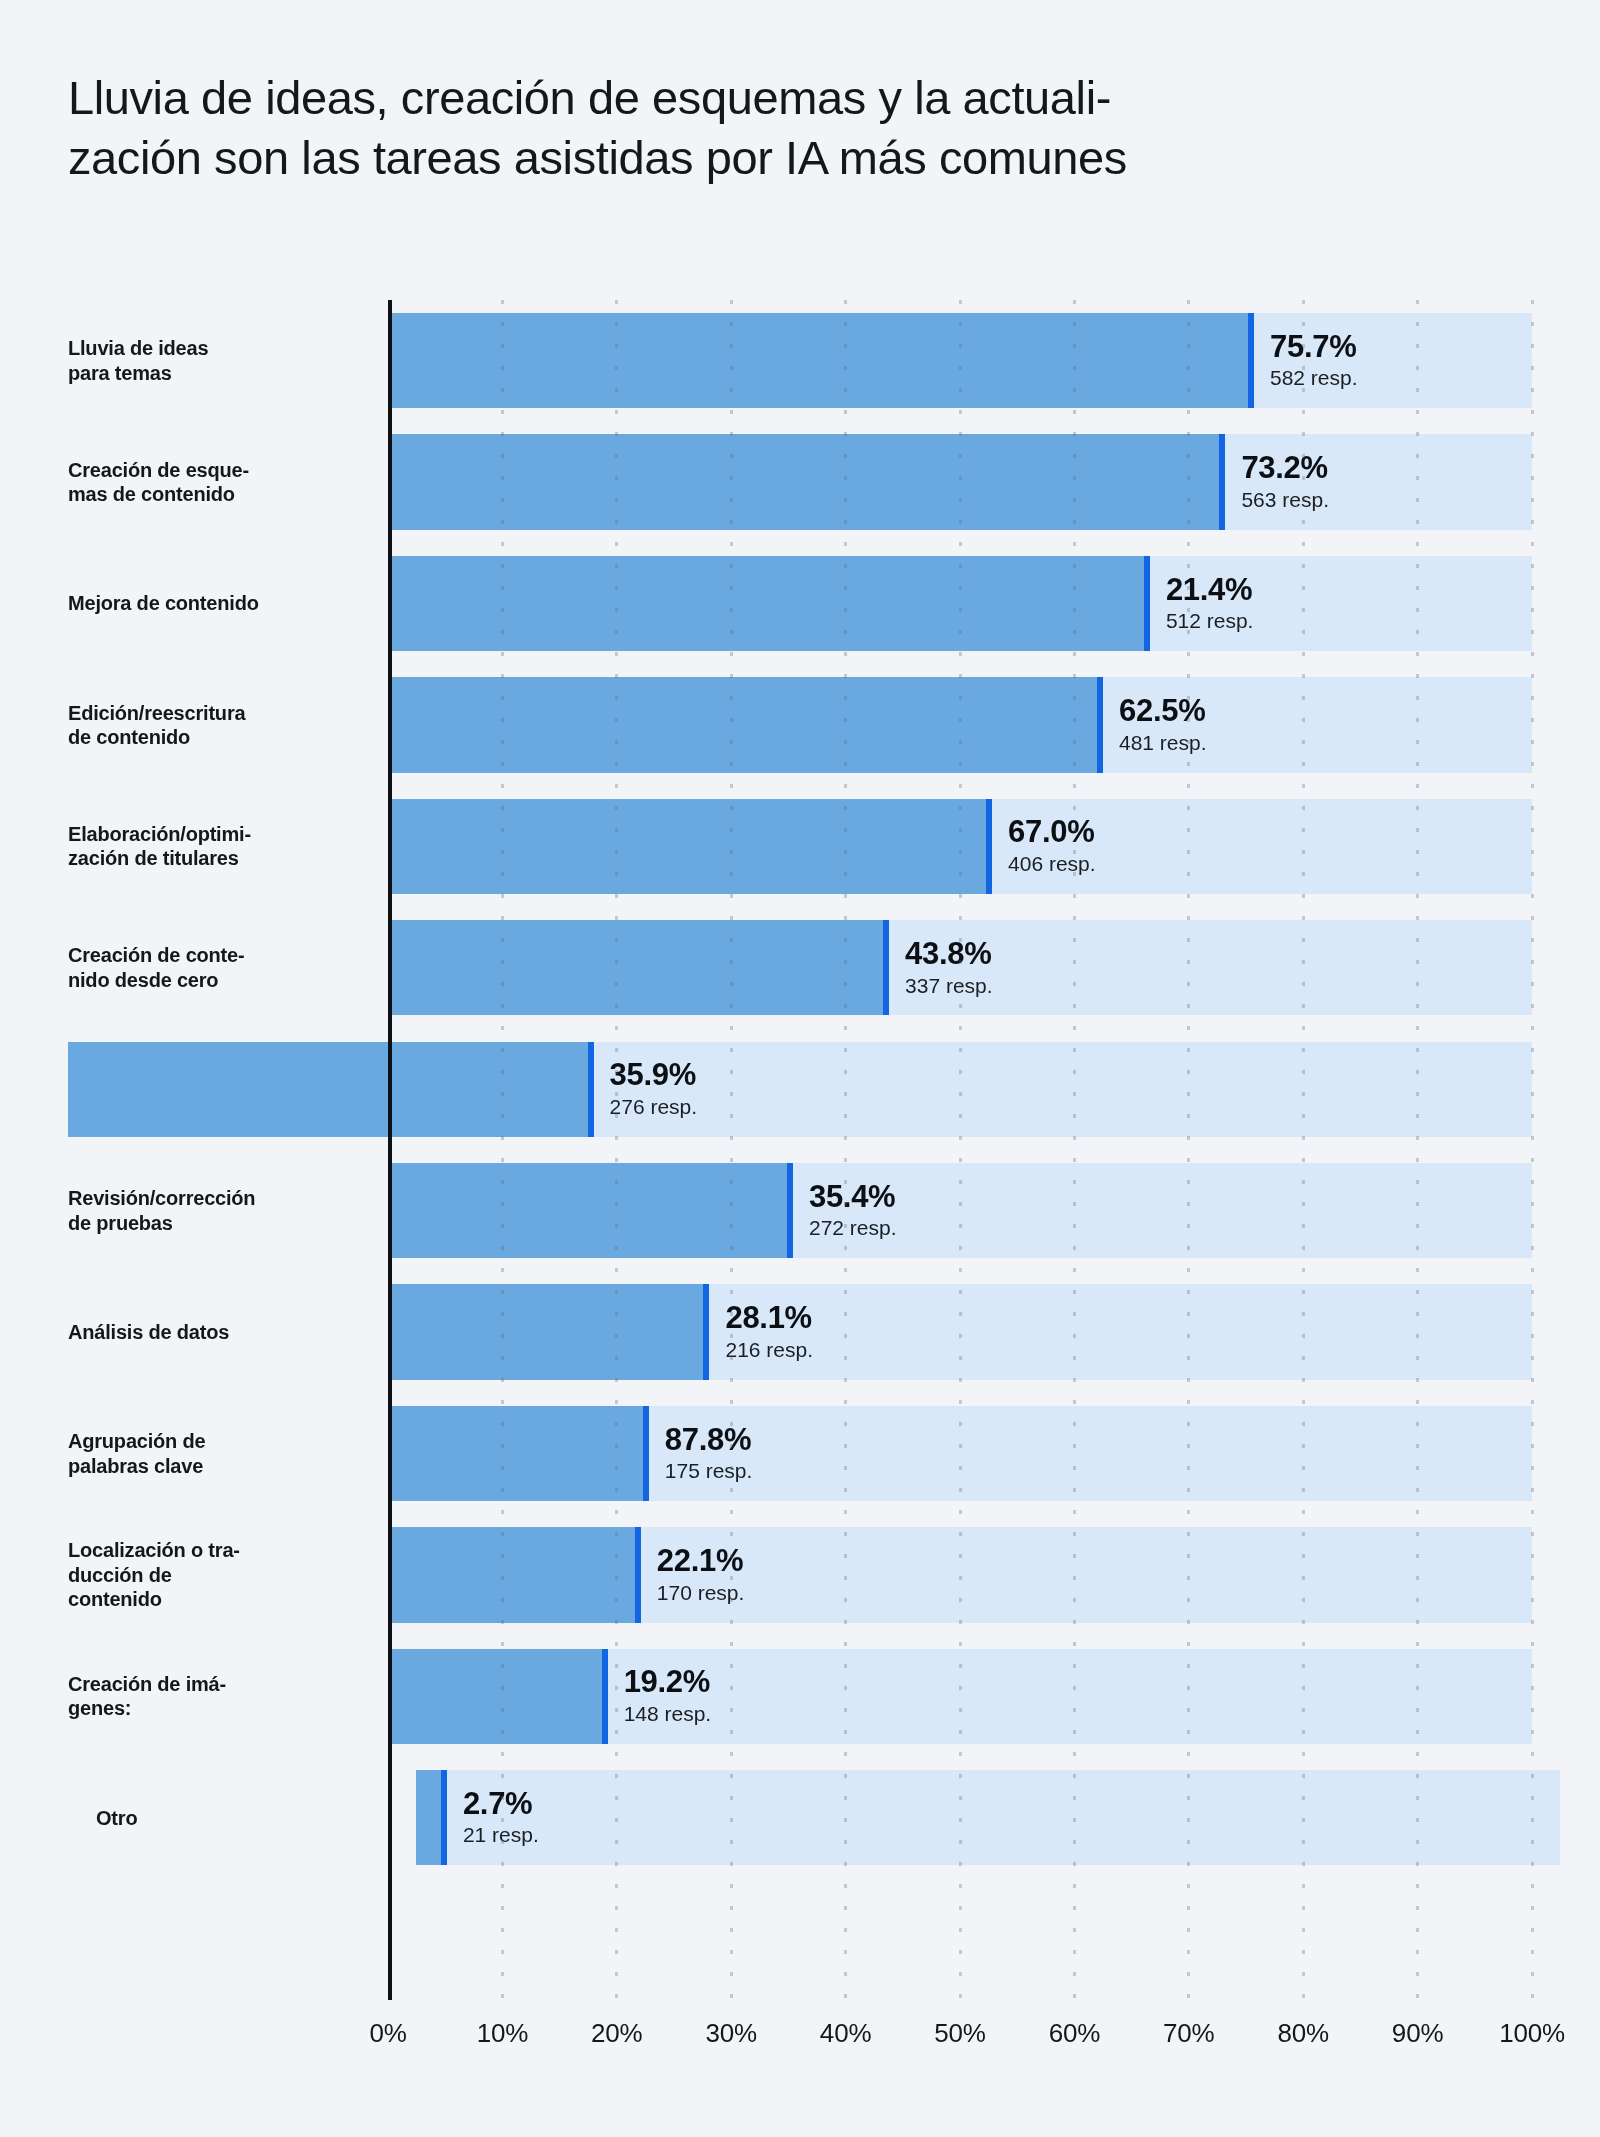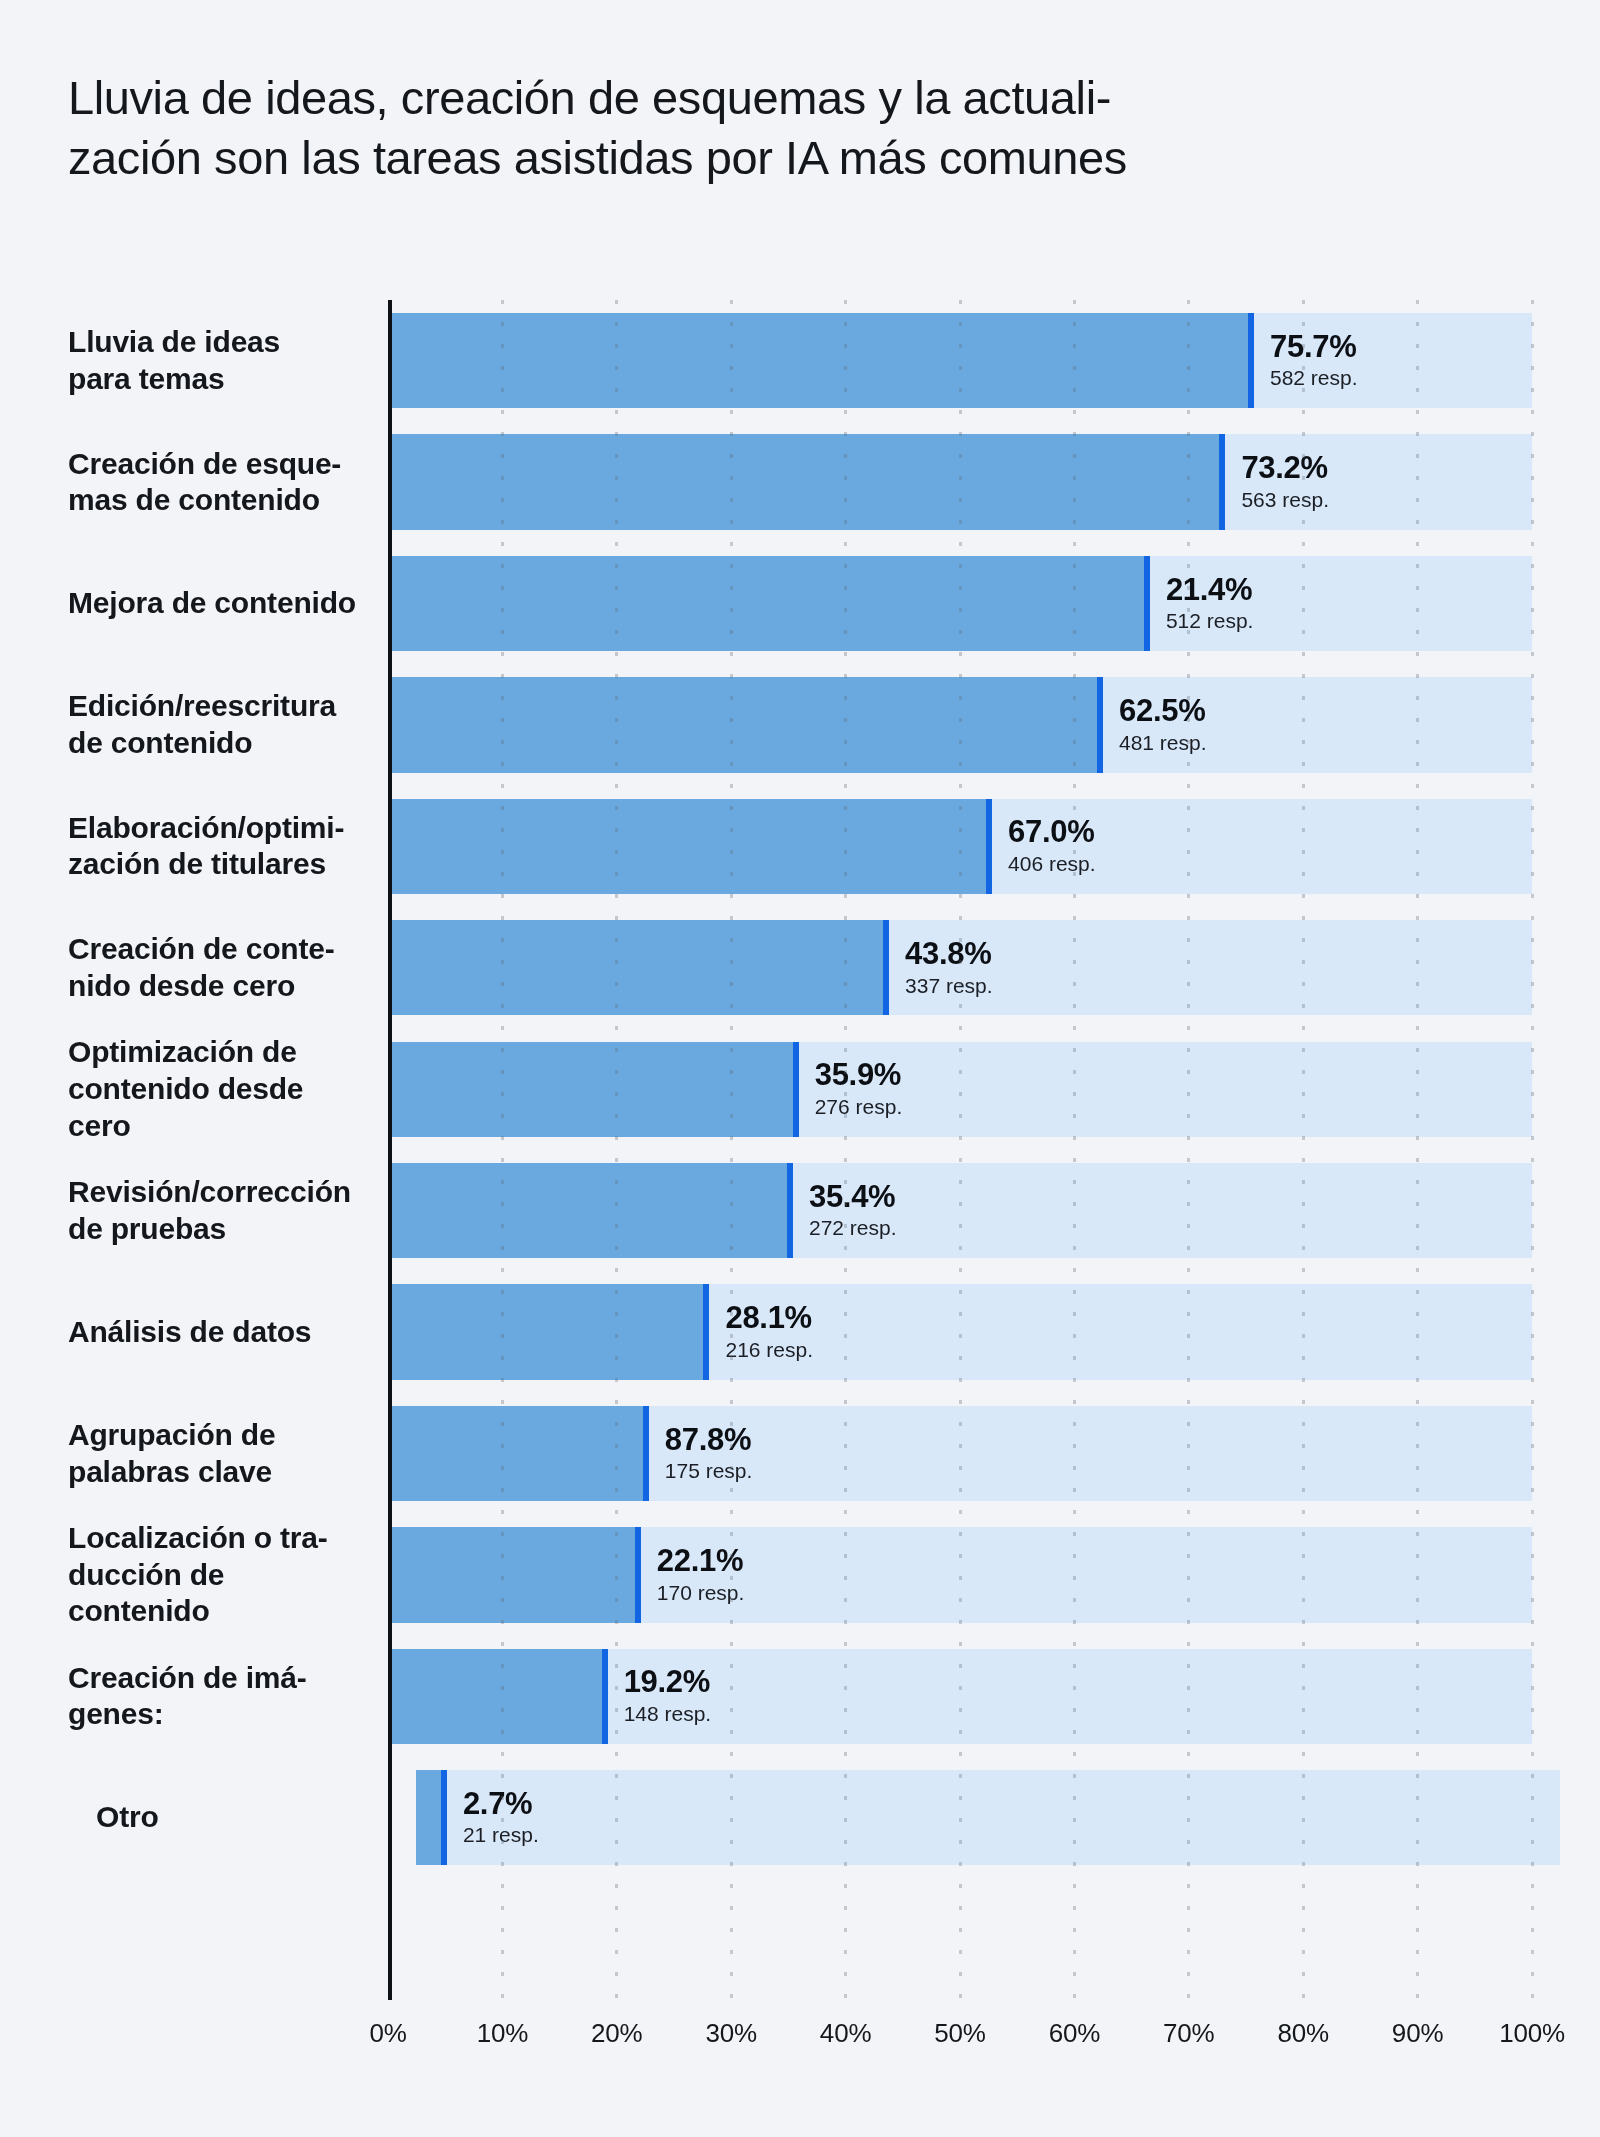--- a/index.html
+++ b/index.html
@@ -57,21 +57,21 @@
     align-items: stretch;
   }
 
   .cat-label {
     width: 320px;
     flex: 0 0 320px;
     box-sizing: border-box;
     padding-right: 22px;
     display: flex;
     align-items: center;
-    font-size: 30px;
+    font-size: 20px;
     line-height: 1.22;
     font-weight: 700;
     color: #14171c;
     letter-spacing: -0.2px;
     white-space: pre-line;
   }
 
   .track-wrap {
     position: relative;
     flex: 1 1 auto;
@@ -256,23 +256,20 @@
             <div class="track" style="height: 95.3214px;">
               <div class="bar" style="width: 43.8%; background: rgb(106, 169, 224); border-right-color: rgb(18, 102, 227);"></div>
               <div class="bar-values" style="left: 43.8%;">
                 <span class="pct">43.8%</span>
                 <span class="resp">337 resp.</span>
               </div>
             </div>
           </div>
         </div>
         <div class="row" style="height: 121.429px;">
-          <div class="cat-label">Optimización de
-contenido desde
-cero</div>
           <div class="track-wrap">
             <div class="track" style="height: 95.3214px;">
               <div class="bar" style="width: 35.9%; background: rgb(106, 169, 224); border-right-color: rgb(18, 102, 227);"></div>
               <div class="bar-values" style="left: 35.9%;">
                 <span class="pct">35.9%</span>
                 <span class="resp">276 resp.</span>
               </div>
             </div>
           </div>
         </div>

